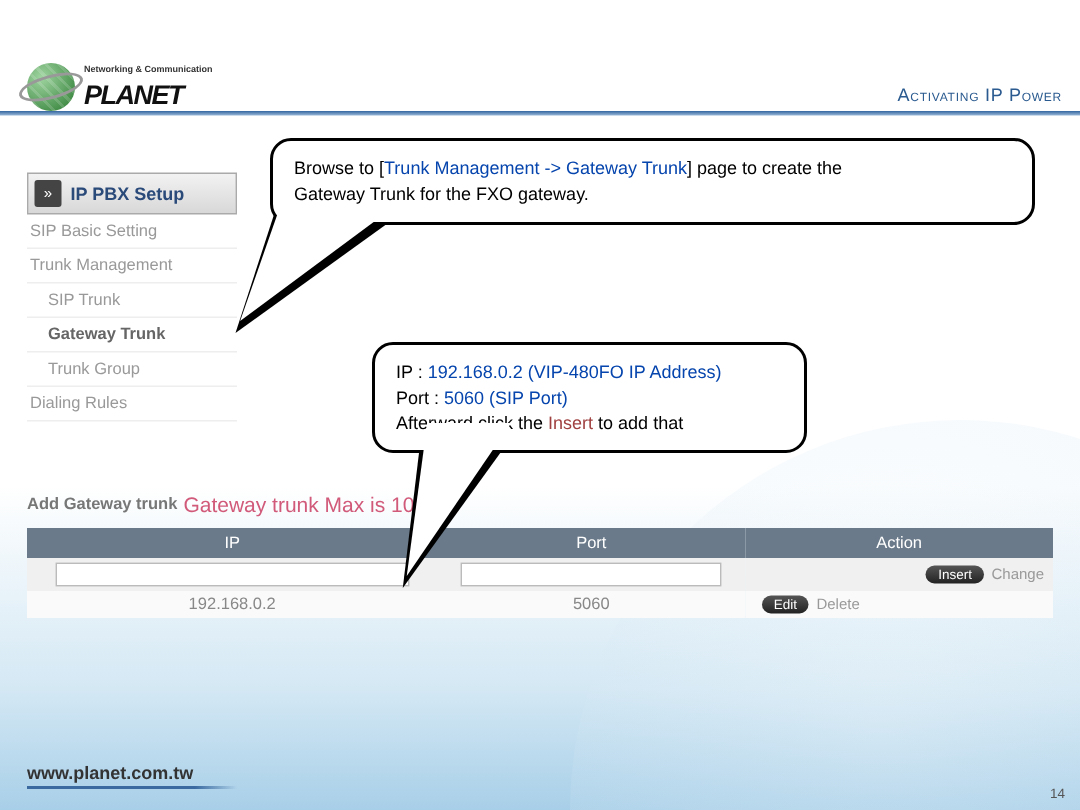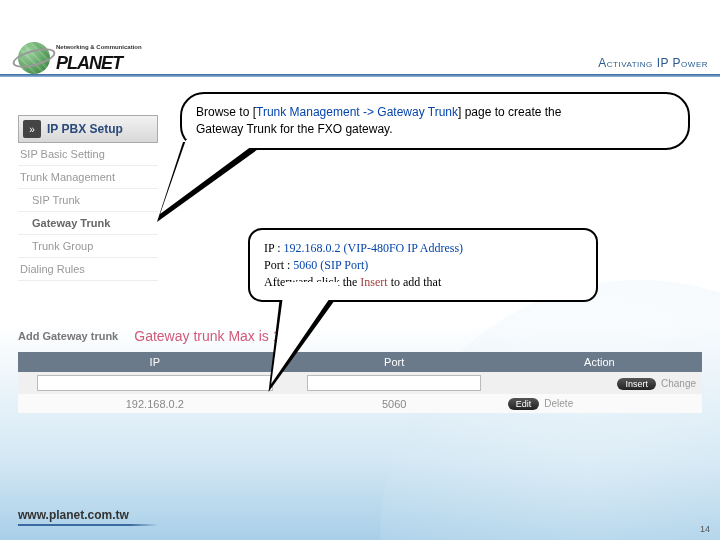--- a/index.html
+++ b/index.html
@@ -122,22 +122,22 @@
   .callout {
     position: absolute;
     background: #fff;
     border: 2px solid #000;
     border-radius: 14px;
     padding: 10px 14px;
     font-size: 12px;
     line-height: 1.4;
     z-index: 5;
   }
-  .callout1 { left: 180px; top: 92px; width: 510px; border-radius: 24px; }
-  .callout2 { left: 248px; top: 228px; width: 350px; font-family: Liberation Serif, serif; }
+  .callout1 { left: 180px; top: 92px; width: 510px; }
+  .callout2 { left: 248px; top: 228px; width: 290px; }
   .link-text { color: #0645ad; }
   .emph { color: #a04040; }
   .callout-tail {
     position: absolute;
     width: 0; height: 0;
     z-index: 4;
   }
   
   .tail1 {
     left: 155px; top: 142px;
@@ -173,21 +173,21 @@
   .content-section {
     position: absolute;
     left: 18px;
     top: 328px;
     right: 18px;
     font-size: 11px;
     color: #888;
   }
   .section-label { display:flex; align-items:center; gap:6px; margin-bottom:8px;}
   .bullet-sq { width:4px; height:4px; background:#6a8ab0; }
-  .add-row { display:flex; align-items:center; gap:16px; margin-bottom:8px;}
+  .add-row { display:flex; align-items:center; gap:4px; margin-bottom:8px;}
   .max-note { color:#d15a7a; font-size:14px; }
   .trunk-table {
     width: 100%;
     border-collapse: collapse;
     font-size: 11px;
   }
   .trunk-table th {
     background: #6a7a8a;
     color: #fff;
     font-weight: normal;

